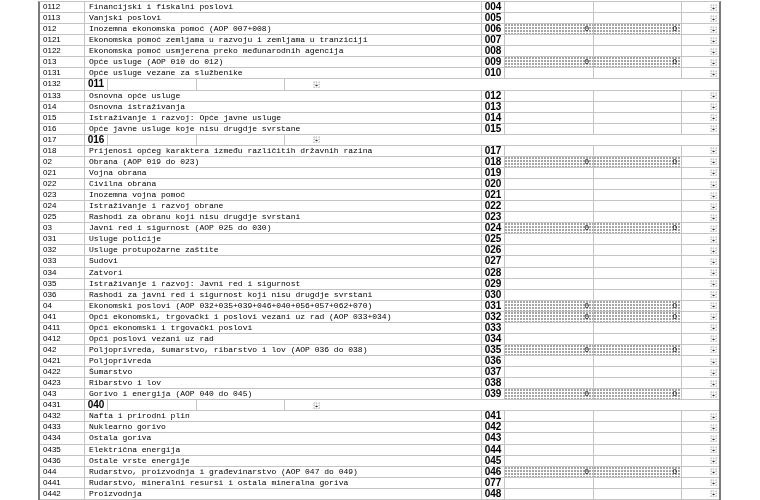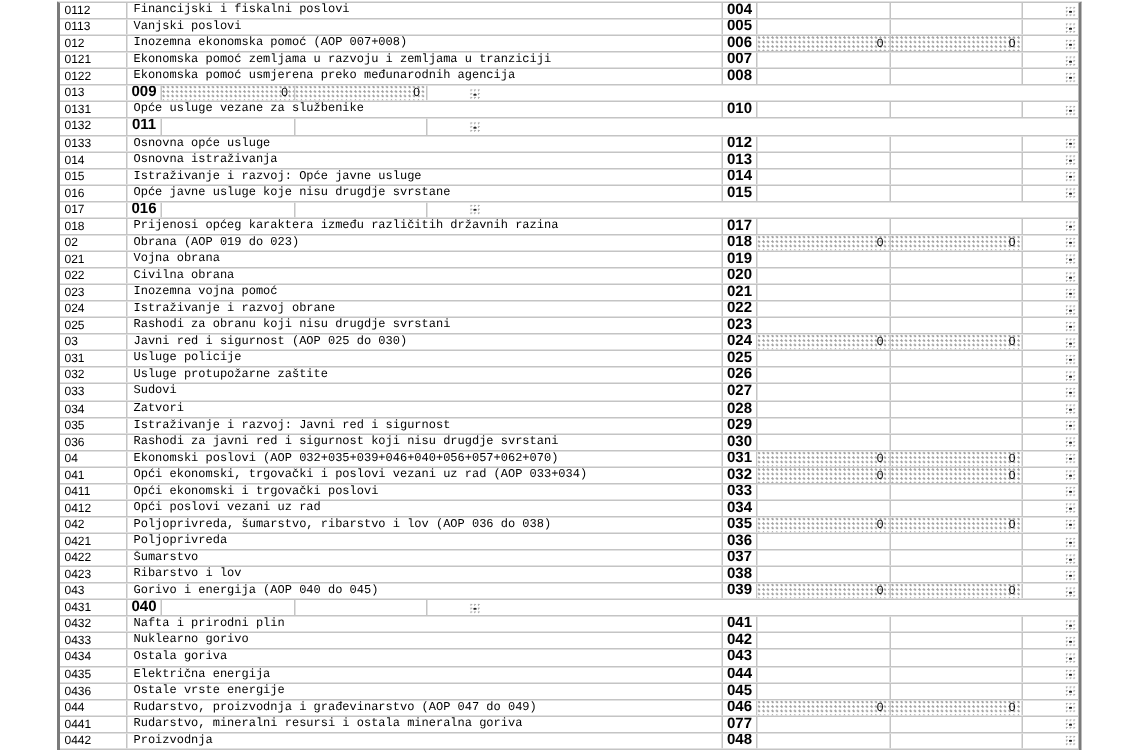--- a/index.html
+++ b/index.html
@@ -114,20 +114,21 @@
         <div class="cell desc">Ekonomska pomoć usmjerena preko međunarodnih agencija</div>
         <div class="cell aop">008</div>
         <div class="cell v1"></div>
         <div class="cell v2"></div>
         <div class="cell dash">
           <span class="dash-chip">-</span>
         </div>
       </div>
       <div class="row">
         <div class="cell code">013</div>
+        <div class="cell desc">Opće usluge (AOP 010 do 012)</div>
         <div class="cell aop">009</div>
         <div class="cell v1 shaded">0</div>
         <div class="cell v2 shaded">0</div>
         <div class="cell dash">
           <span class="dash-chip">-</span>
         </div>
       </div>
       <div class="row">
         <div class="cell code">0131</div>
         <div class="cell desc">Opće usluge vezane za službenike</div>

